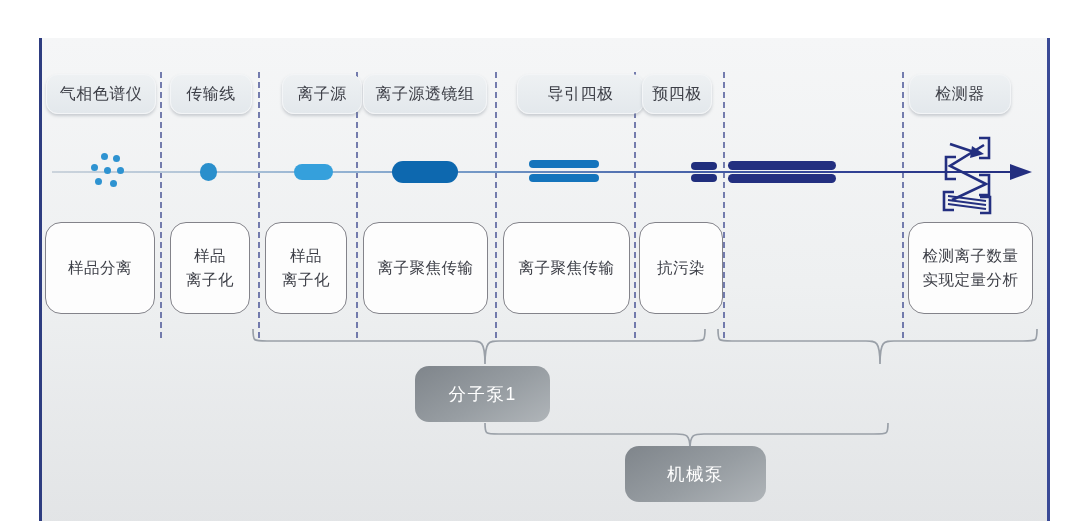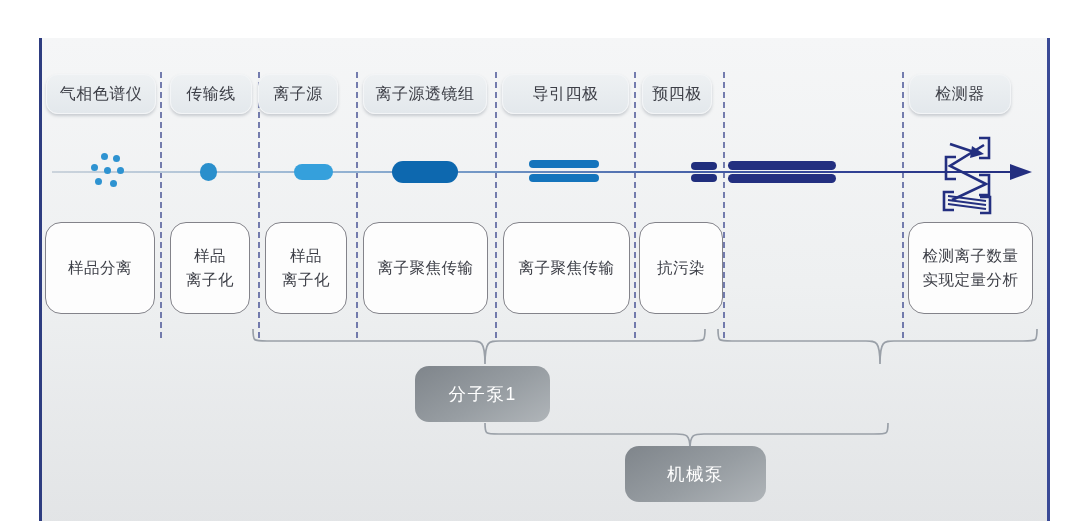--- a/index.html
+++ b/index.html
@@ -89,23 +89,23 @@
   <div class="divider" style="left:160px"></div>
   <div class="divider" style="left:258px"></div>
   <div class="divider" style="left:356px"></div>
   <div class="divider" style="left:495px"></div>
   <div class="divider" style="left:634px"></div>
   <div class="divider" style="left:723px"></div>
   <div class="divider" style="left:902px"></div>
 
   <div class="stage-label" style="left:46px;  width:110px">气相色谱仪</div>
   <div class="stage-label" style="left:170px; width:82px">传输线</div>
-  <div class="stage-label" style="left:258px; width:80px">离子源</div>
+  <div class="stage-label" style="left:282px; width:80px">离子源</div>
   <div class="stage-label" style="left:363px; width:124px">离子源透镜组</div>
-  <div class="stage-label" style="left:502px; width:127px">导引四极</div>
+  <div class="stage-label" style="left:517px; width:127px">导引四极</div>
   <div class="stage-label" style="left:642px; width:70px">预四极</div>
   <div class="stage-label" style="left:909px; width:102px">检测器</div>
 
   <div class="beam-line"></div>
   <div class="beam-arrowhead"></div>
 
   <div>
     <div class="dot" style="left:101px; top:129px"></div>
     <div class="dot" style="left:113px; top:131px"></div>
     <div class="dot" style="left:91px;  top:140px"></div>

